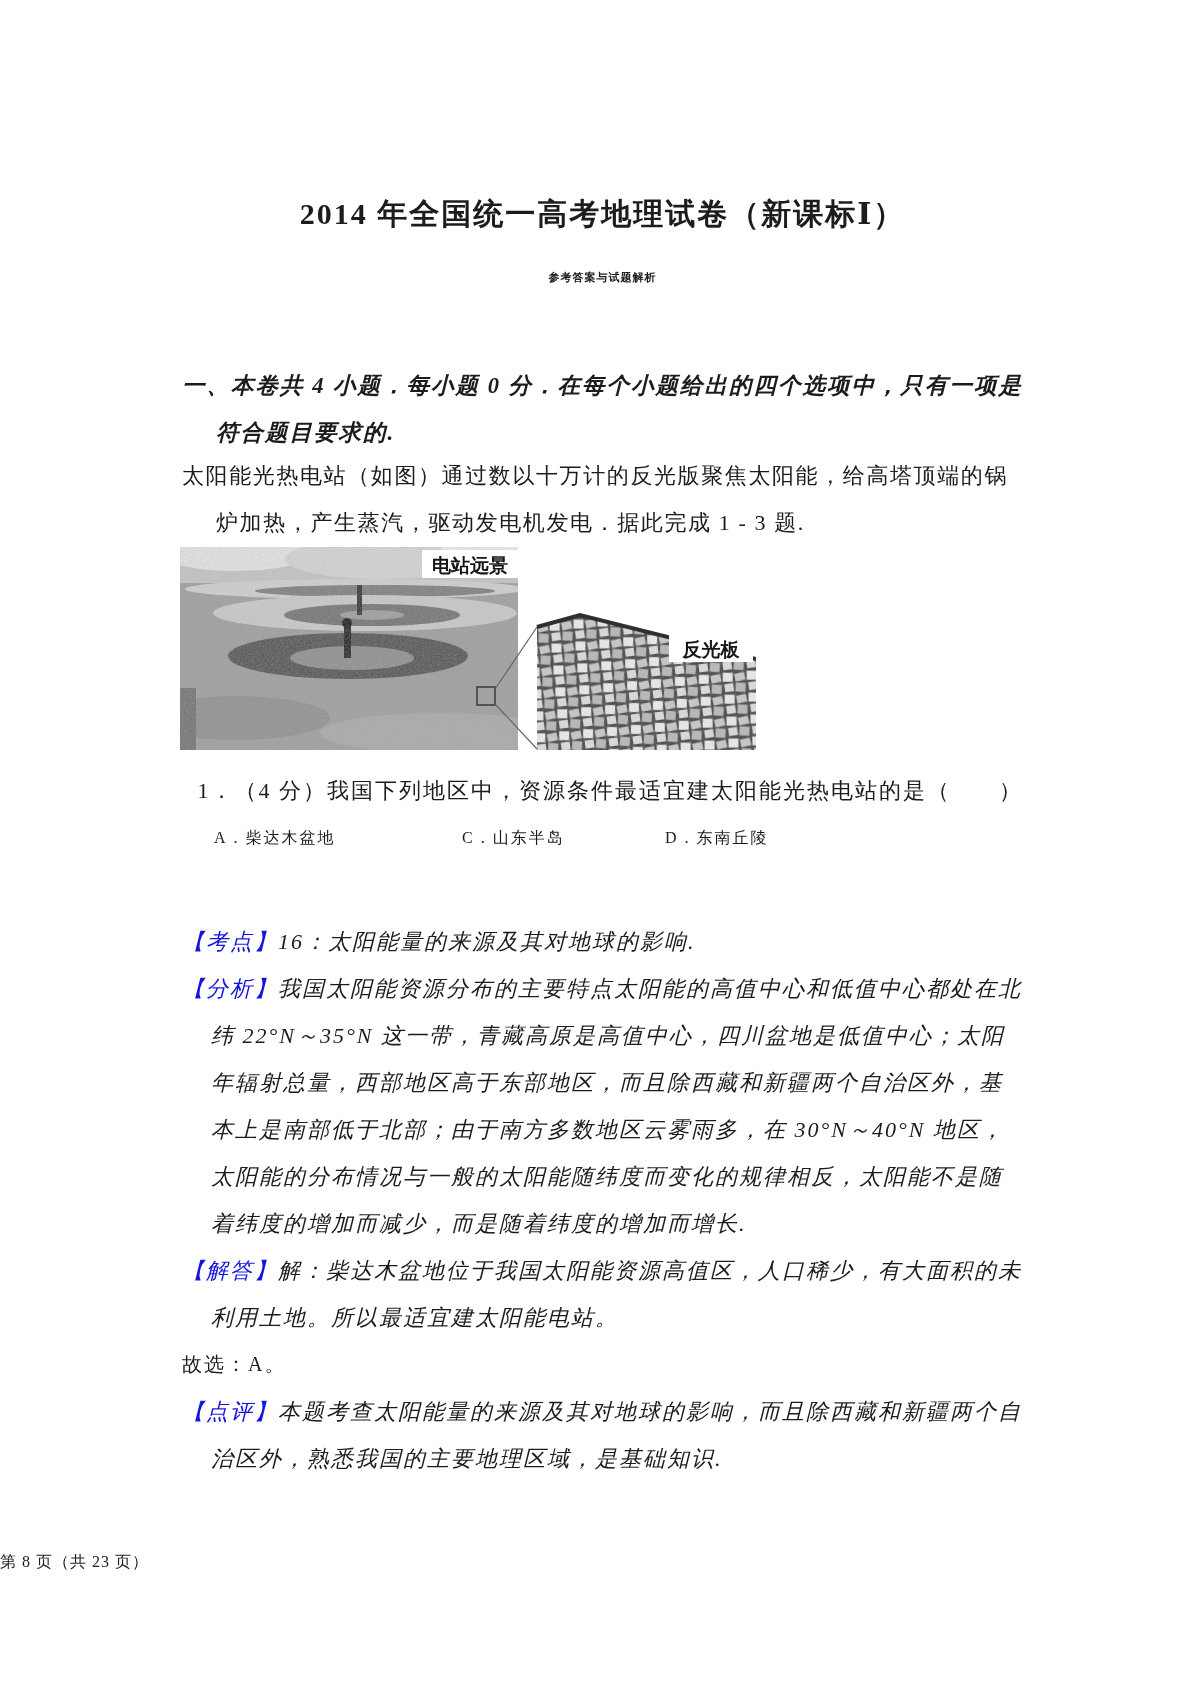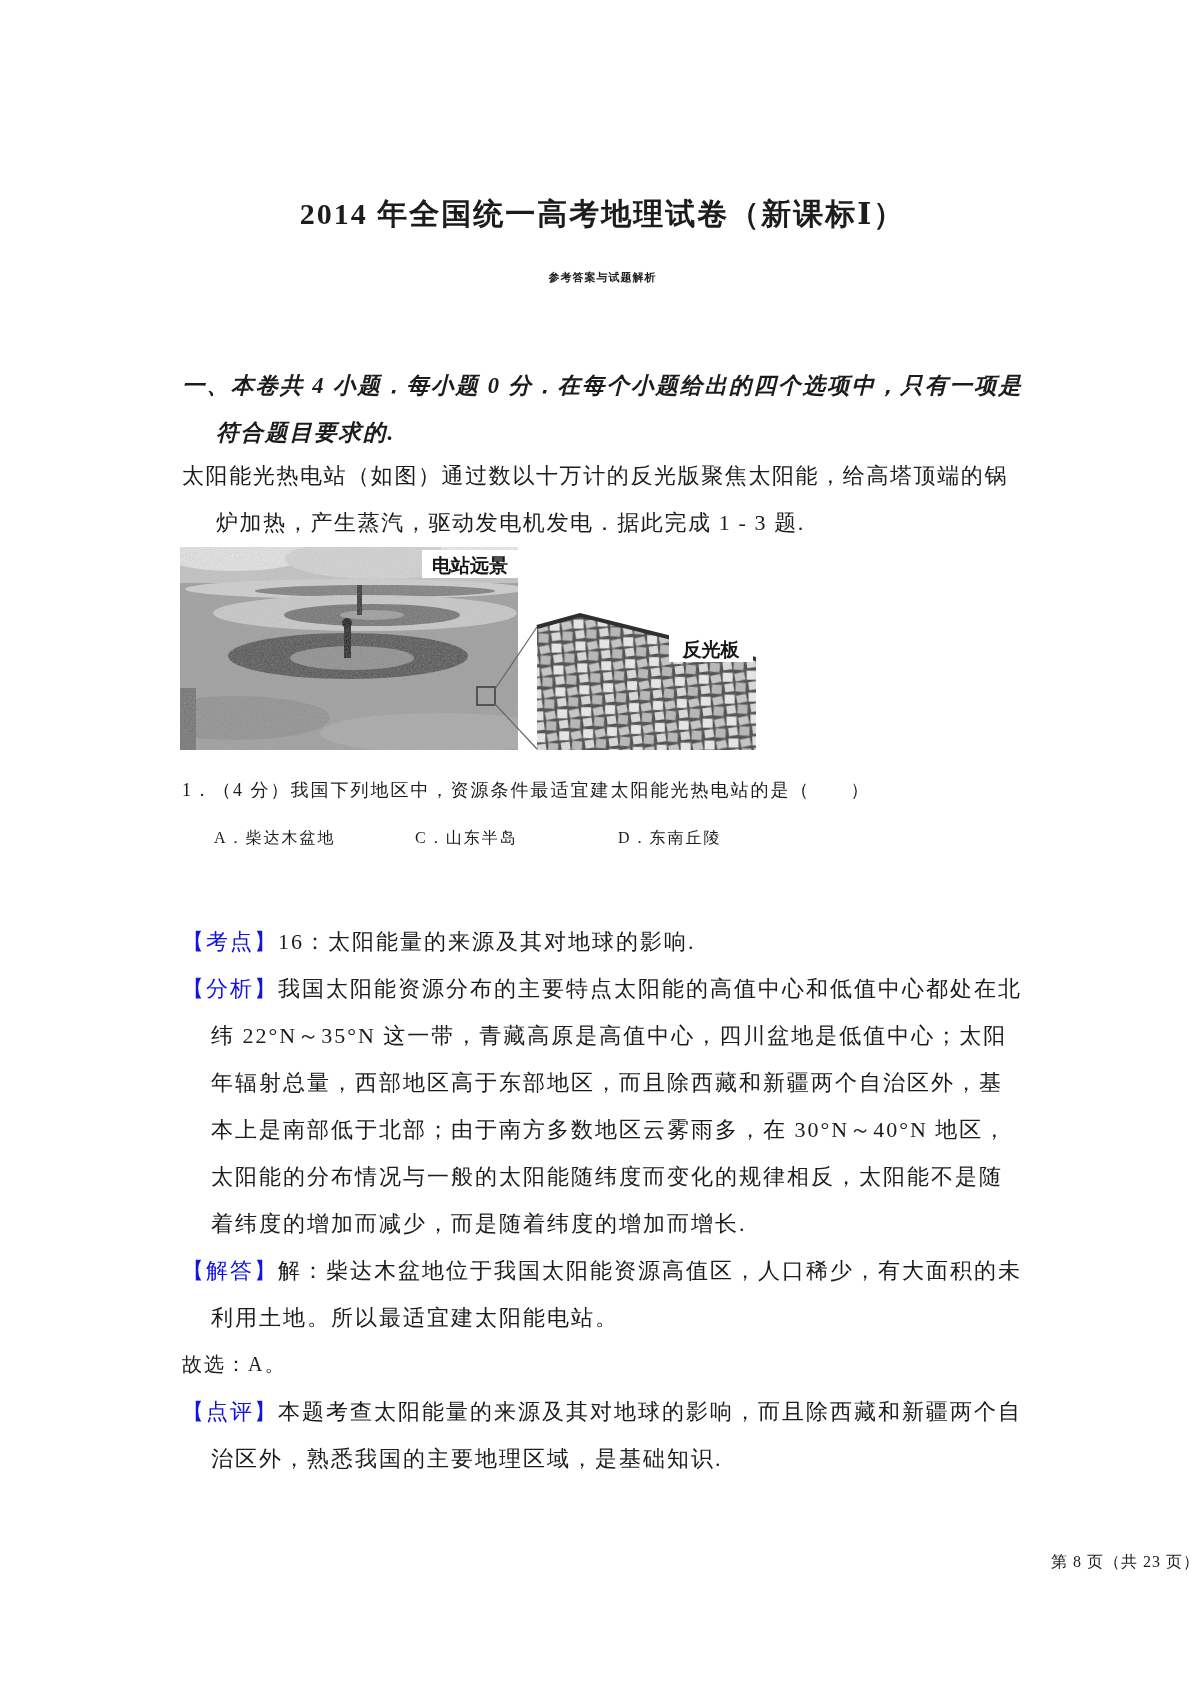--- a/index.html
+++ b/index.html
@@ -63,56 +63,58 @@
     margin: -3px 0 0 -2px;
     width: 576px;
     height: 207px;
     position: relative;
   }
   .figure-wrap svg text {
     font-family: "Liberation Sans", "DejaVu Sans", sans-serif;
   }
   .question {
     margin-top: 17px;
-    font-size: 18px;
-    line-height: 47px;
-    letter-spacing: 2px;
+    font-size: 22px;
+    line-height: 47px;
+    letter-spacing: 2px;
+    text-align: right;
   }
   .options {
     display: flex;
     padding-left: 32px;
     font-size: 16px;
     line-height: 47px;
     letter-spacing: 2px;
   }
   .opt-a { width: 201px; }
   .opt-b { width: 218px; }
-  .opt-c { width: 203px; }
+  .opt-c { width: 203px; margin-left: 47px; }
   .block {
     margin: 0;
     font-size: 22px;
     line-height: 47px;
     letter-spacing: 2px;
     padding-left: 29px;
     text-indent: -29px;
+    font-style: italic;
   }
   .block-kaodian { margin-top: 57px; }
   .tag { color: #1414e0; }
   .conclusion {
     margin: 0;
     font-size: 20px;
     line-height: 47px;
     letter-spacing: 2px;
   }
   .page-footer {
     position: absolute;
     top: 1552px;
     left: 0;
     width: 1200px;
-    text-align: right;
+    text-align: left;
     font-size: 16px;
     letter-spacing: 1px;
     color: #1c1c1c;
   }
 </style>
 </head>
 <body>
 
 <div class="page">
   <div class="content">

